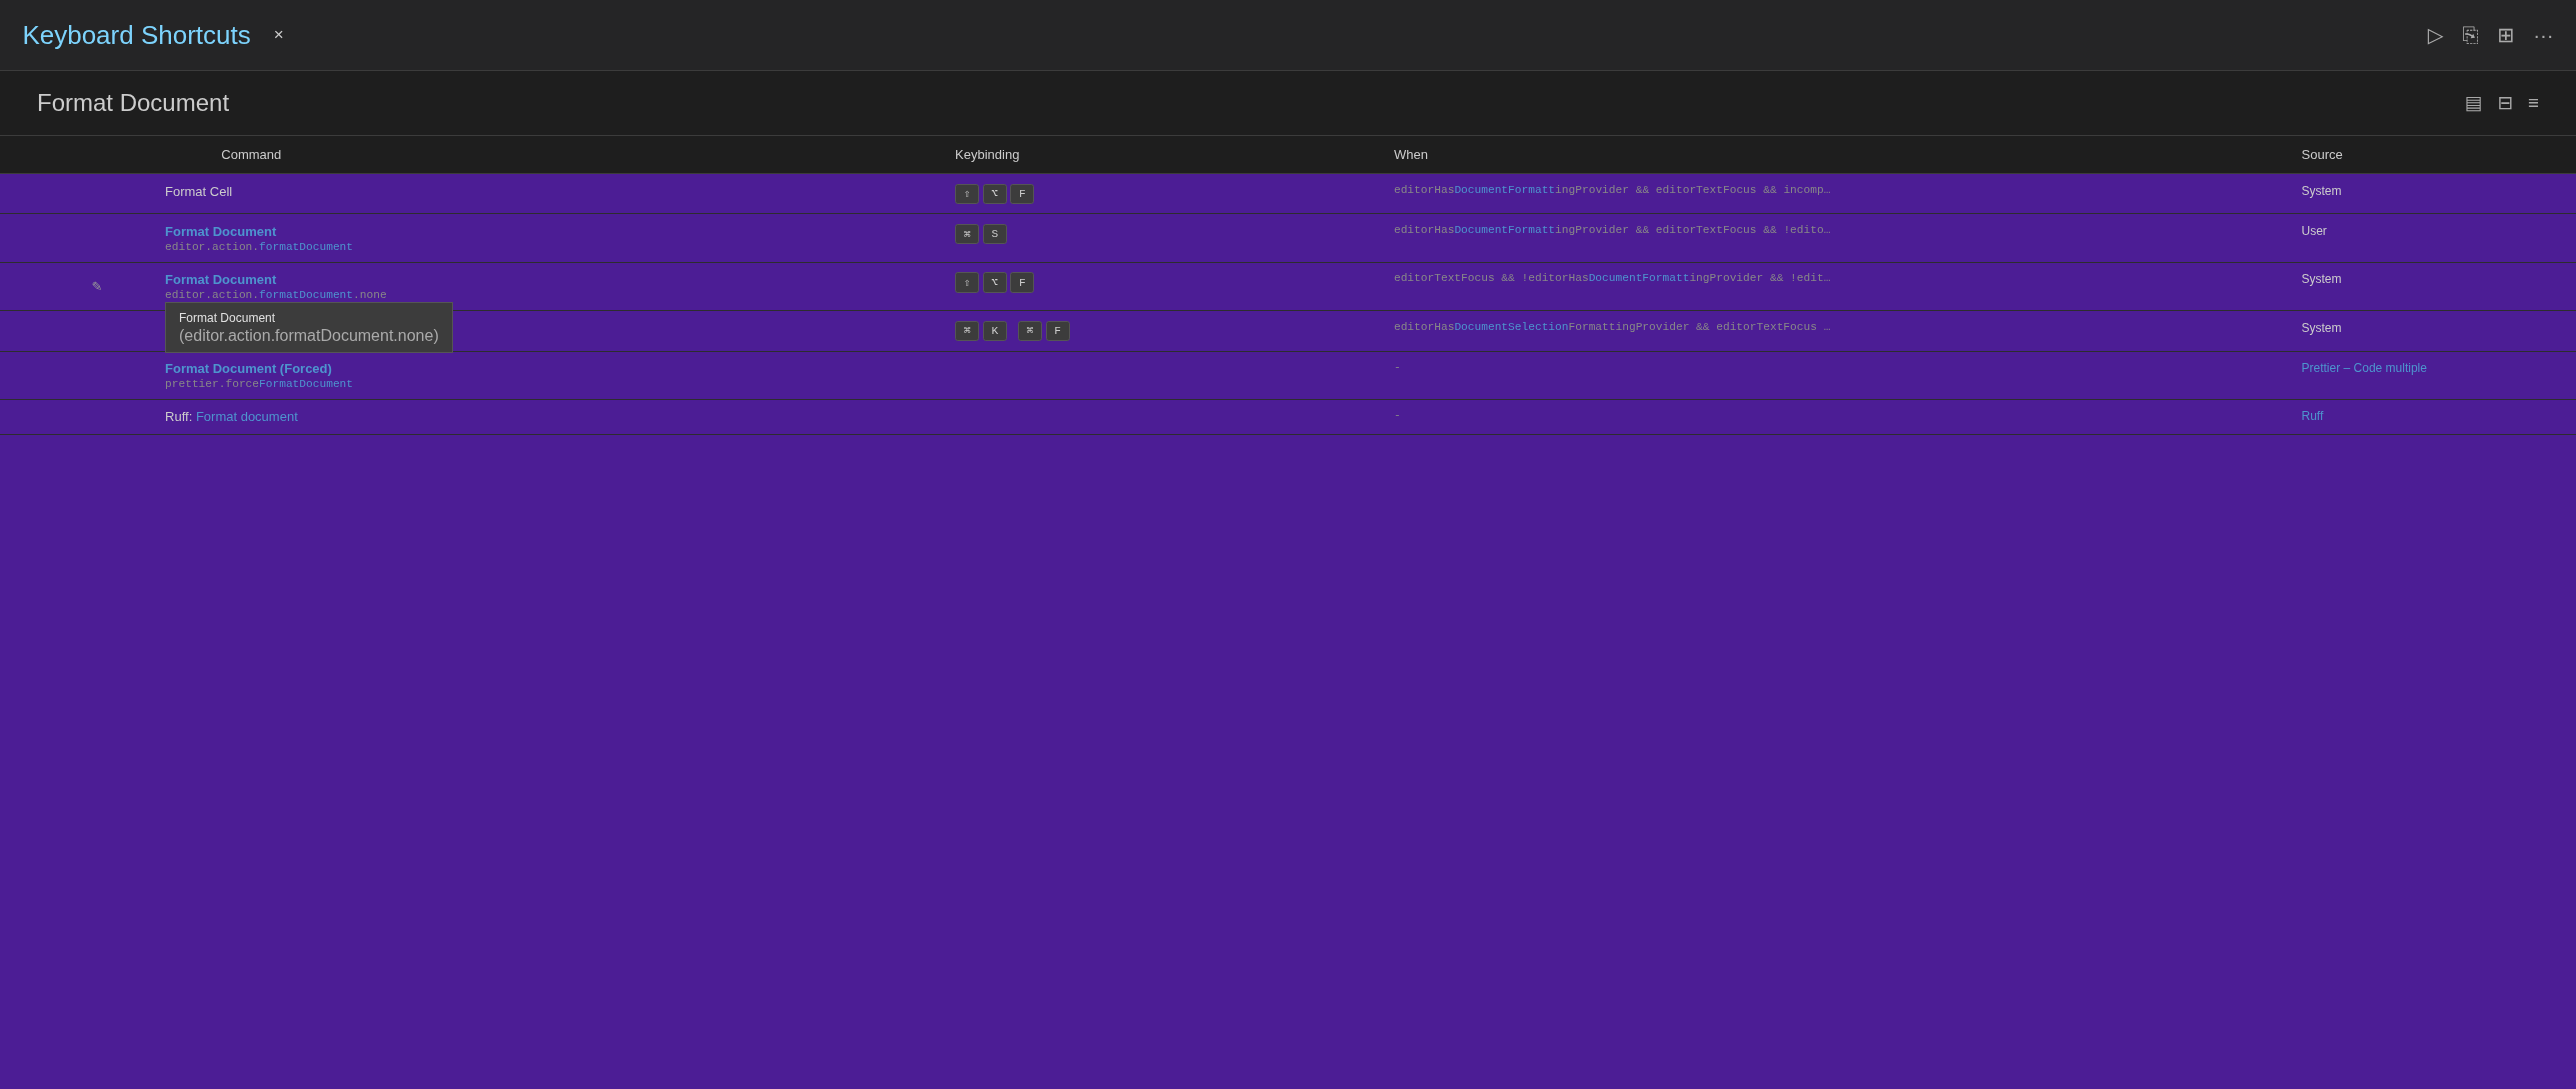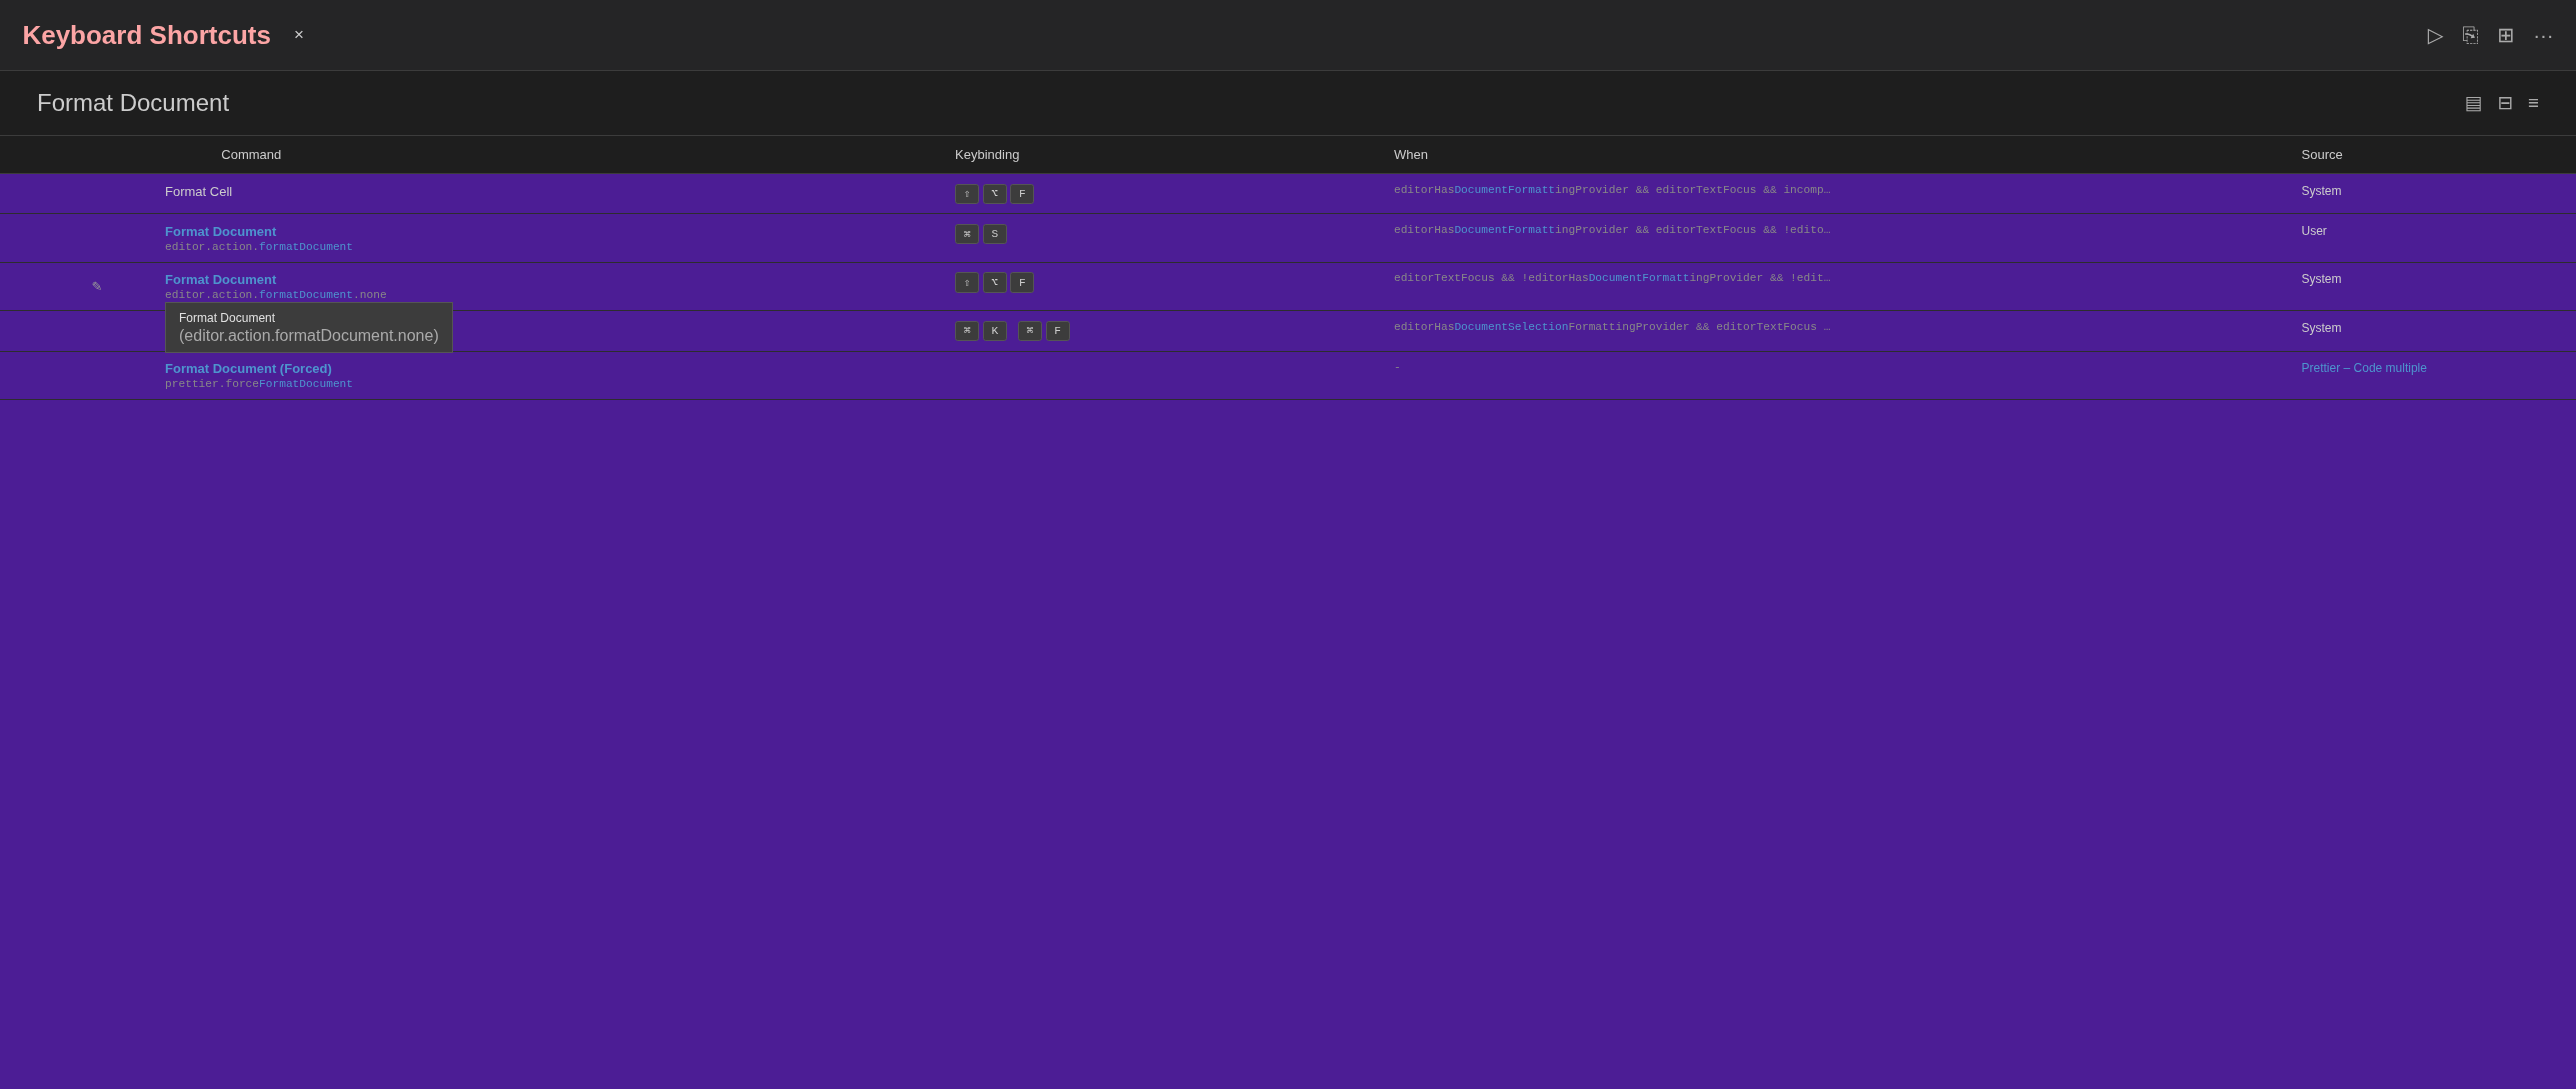--- a/index.html
+++ b/index.html
@@ -23,22 +23,22 @@
       height: 71px;
       padding: 0 22.4px;
     }
     .title-bar-left {
       display: flex;
       align-items: center;
       gap: 13px;
     }
     .title-text {
       font-size: 26px;
-      color: #fca5a5;
-      font-weight: 700;
+      color: #7dd3fc;
+      font-weight: 400;
     }
     .close-btn {
       width: 30px;
       height: 30px;
       display: flex;
       align-items: center;
       justify-content: center;
       cursor: pointer;
       border-radius: 3.7px;
       color: #cccccc;
@@ -350,16 +350,30 @@
               <div class="cmd-main blue">Format Document (Forced)</div>
               <div class="cmd-sub"><span>prettier.force</span><span class="highlight">FormatDocument</span></div>
             </div>
           </td>
           <td></td>
           <td>
             <div class="when-text dash">-</div>
           </td>
           <td><span class="source-text link">Prettier – Code multiple</span></td>
         </tr>
+        <tr>
+          <td class="col-rownum"></td>
+          <td class="col-edit"></td>
+          <td class="col-command">
+            <div class="tooltip-wrapper">
+              <div class="cmd-main"><span>Ruff: </span><span style="color: rgb(78, 148, 206);">Format document</span></div>
+            </div>
+          </td>
+          <td></td>
+          <td>
+            <div class="when-text dash">-</div>
+          </td>
+          <td><span class="source-text link">Ruff</span></td>
+        </tr>
       </tbody>
   </table>
 </div>
 
 
 </body></html>

